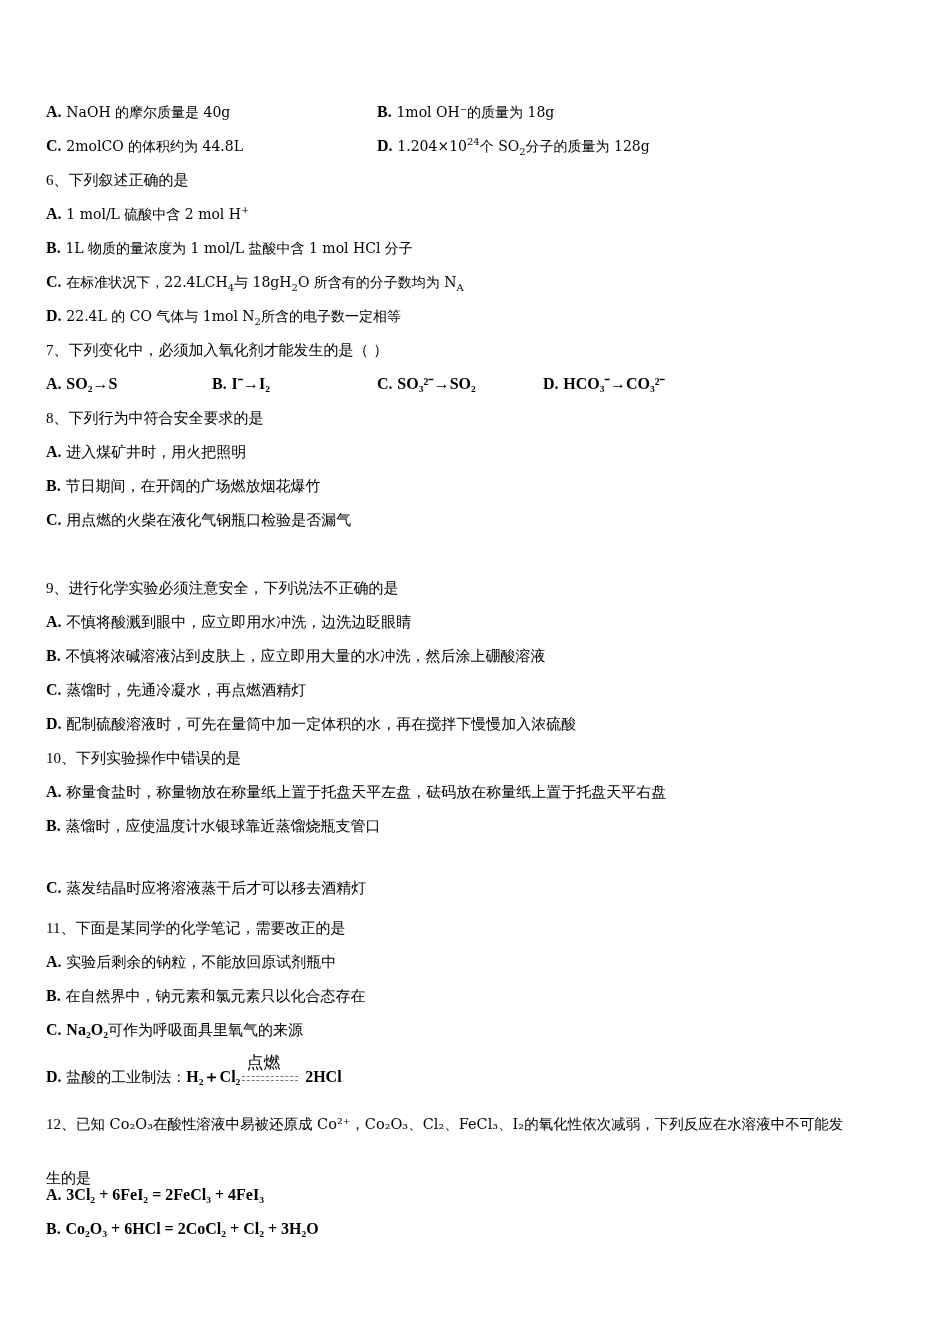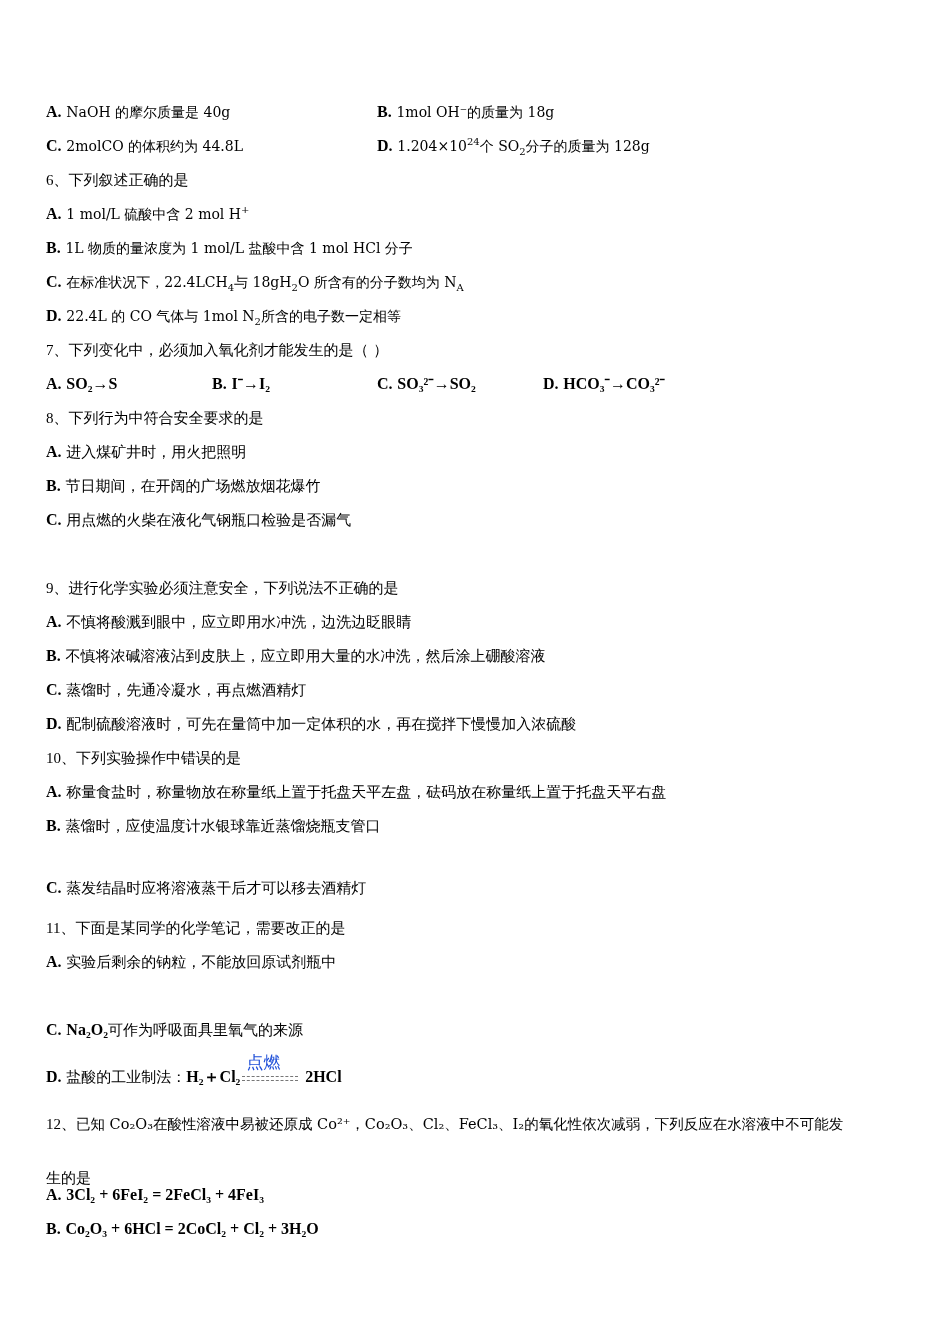--- a/index.html
+++ b/index.html
@@ -62,21 +62,21 @@
       width: 56px;
       height: 20px;
       vertical-align: middle;
       margin: 0 2px;
     }
     .reaction-cond .cond-text {
       position: absolute;
       top: -16px;
       left: 4px;
       font-size: 17px;
-      color: #1d4ed8;
+      color: #000000;
       font-family: "DejaVu Sans", sans-serif;
       letter-spacing: 0;
     }
     .reaction-cond .eq-line {
       position: absolute;
       left: 0;
       right: 0;
       border-top: 1px dashed #777;
     }
     .reaction-cond .eq-line.l1 { top: 8px; }
@@ -198,20 +198,24 @@
     <span>蒸发结晶时应将溶液蒸干后才可以移去酒精灯</span>
   </div>
 
   <div class="line" style="top:918px;">
     <span class="qnum">11、</span><span>下面是某同学的化学笔记，需要改正的是</span>
   </div>
   <div class="line" style="top:952px;">
     <span class="opt-letter">A.</span>
     <span>实验后剩余的钠粒，不能放回原试剂瓶中</span>
   </div>
+  <div class="line" style="top:986px;">
+    <span class="opt-letter">B.</span>
+    <span>在自然界中，钠元素和氯元素只以化合态存在</span>
+  </div>
   <div class="line" style="top:1020px;">
     <span class="opt-letter">C.</span>
     <span class="chem">Na₂O₂</span><span>可作为呼吸面具里氧气的来源</span>
   </div>
   <div class="line" style="top:1067px;">
     <span class="opt-letter">D.</span>
     <span>盐酸的工业制法：</span><span class="chem">H₂＋Cl₂</span><span class="reaction-cond"><span class="cond-text">点燃</span><span class="eq-line l1"></span><span class="eq-line l2"></span></span>
     <span class="chem">2HCl</span>
   </div>
 

